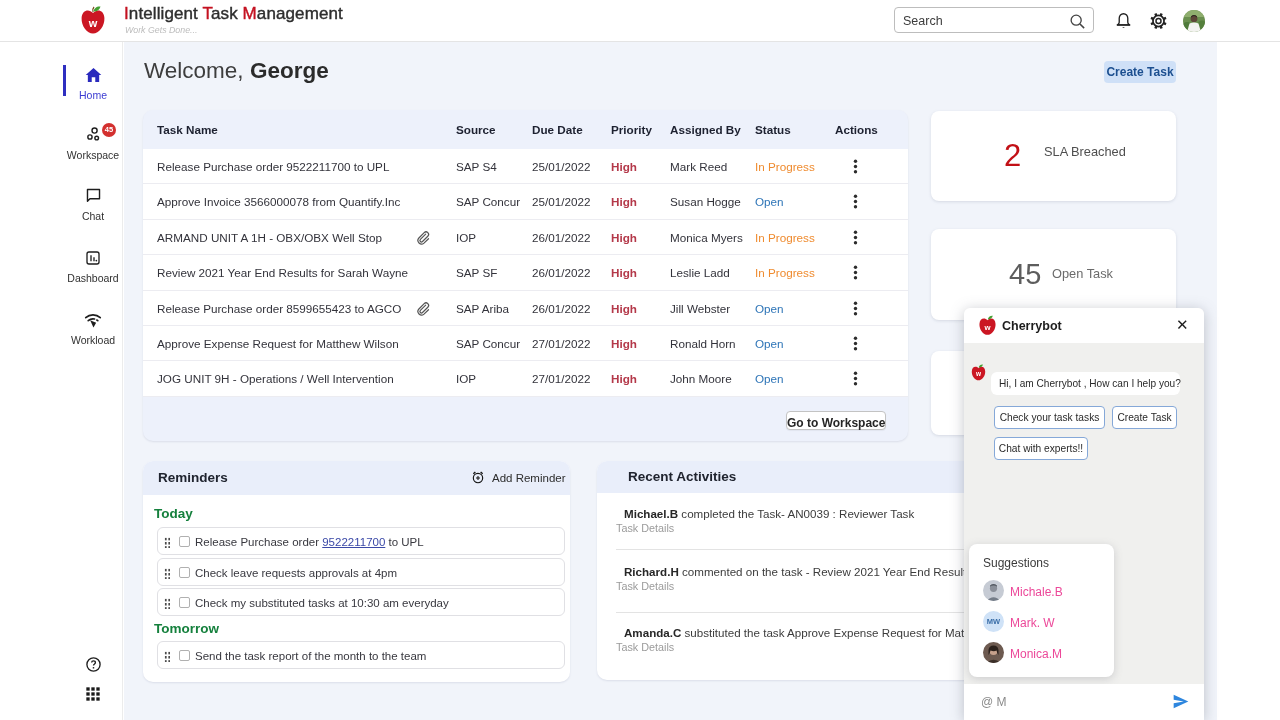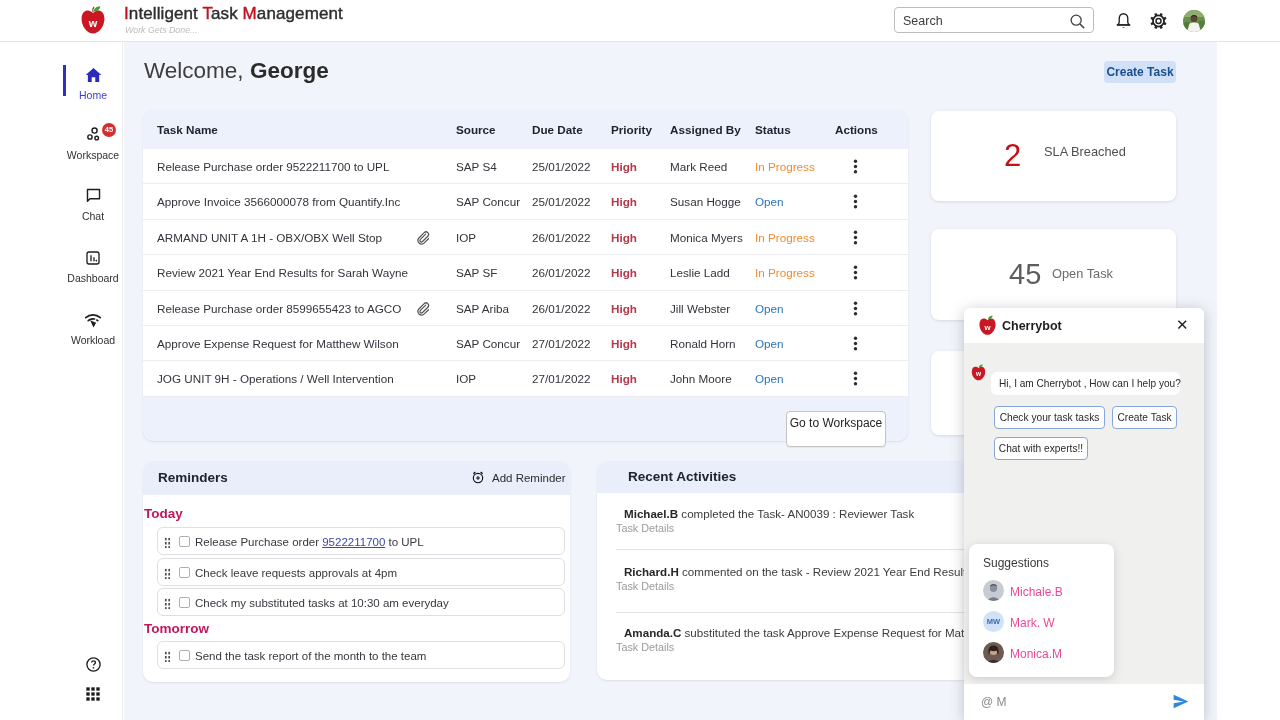--- a/index.html
+++ b/index.html
@@ -45,41 +45,41 @@
 .c-task { left:14px; }
 .c-src  { left:313px; }
 .c-due  { left:389px; }
 .c-pri  { left:468px; font-weight:bold; color:#b4394a;text-align:center; }
 .c-asg  { left:527px; }
 .c-sta  { left:612px; }
 .sta-open { color:#2d74b7; }
 .sta-prog { color:#ef8b2f; }
 .dots { position:absolute; left:706px; top:10px; }
 .clip { position:absolute; left:271px; top:9.5px; }
-#goto-ws { position:absolute; left:643px; top:301px; width:100px; height:36px; background:#fff;
-  border:1px solid #c3c3c3; border-radius:4px; font-size:12px; font-weight:normal; color:#252525; white-space:nowrap;
+#goto-ws { position:absolute; left:643px; top:301px; width:100px; height:19px; background:#fff;
+  border:1px solid #c3c3c3; border-radius:4px; font-size:12px; font-weight:bold; color:#252525; white-space:nowrap;
   text-align:center; line-height:22px; box-shadow:0 1px 1px rgba(0,0,0,0.05); }
 
 
 .stat-card { position:absolute; left:931px; width:245px; background:#fff; border-radius:8px;
   box-shadow:0 1px 3px rgba(130,140,165,0.25); }
 #card-sla { top:111px; height:90px; }
 #card-open { top:229px; height:91px; }
 #card-third { top:351px; height:84px; }
 .stat-num { position:absolute; font-size:31px; }
 .stat-lbl { position:absolute; font-size:12.8px; color:#4f4f4f; }
 
 
 #rem-card { position:absolute; left:143px; top:461px; width:427px; height:221px; background:#fff;
   border-radius:10px; box-shadow:0 1px 2px rgba(120,130,160,0.18); }
 #rem-head { position:absolute; left:0; top:0; width:427px; height:34px; background:#e9eefa;
   border-radius:10px 10px 0 0; }
 #rem-head .t { position:absolute; left:15px; top:9px; font-size:13.5px; font-weight:bold; color:#20242f; }
 #rem-head .add { position:absolute; top:11px; font-size:11.5px; color:#2c2c2c; white-space:nowrap; }
-.rem-sec { position:absolute; left:1px; font-size:13.5px; font-weight:bold; color:#be185d; }
+.rem-sec { position:absolute; left:11px; font-size:13.5px; font-weight:bold; color:#15803d; }
 .rem-row { position:absolute; left:14px; width:408px; height:28px; border:1px solid #e0e0e4;
   border-radius:6px; background:#fff; }
 .rem-row .txt { position:absolute; left:37px; top:7.5px; font-size:11.5px; color:#38383f; white-space:nowrap; }
 .rem-row .cb { position:absolute; left:21px; top:8px; width:11px; height:11px; border:1.5px solid #b0b0b0; border-radius:2px; }
 .rem-row .hdl { position:absolute; left:6px; top:8.5px; width:6px; height:11px;
   background-image:radial-gradient(circle, #4a4a4a 1px, transparent 1.2px);
   background-size:3.5px 4.2px; background-position:0 0; }
 .rem-link { color:#3b49a7; text-decoration:underline; }
 
 

